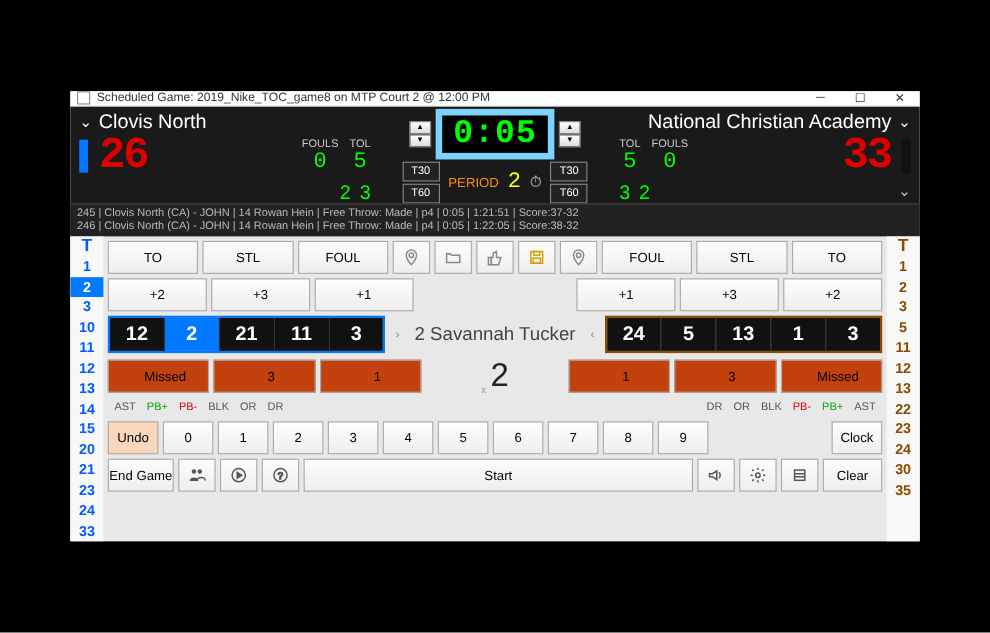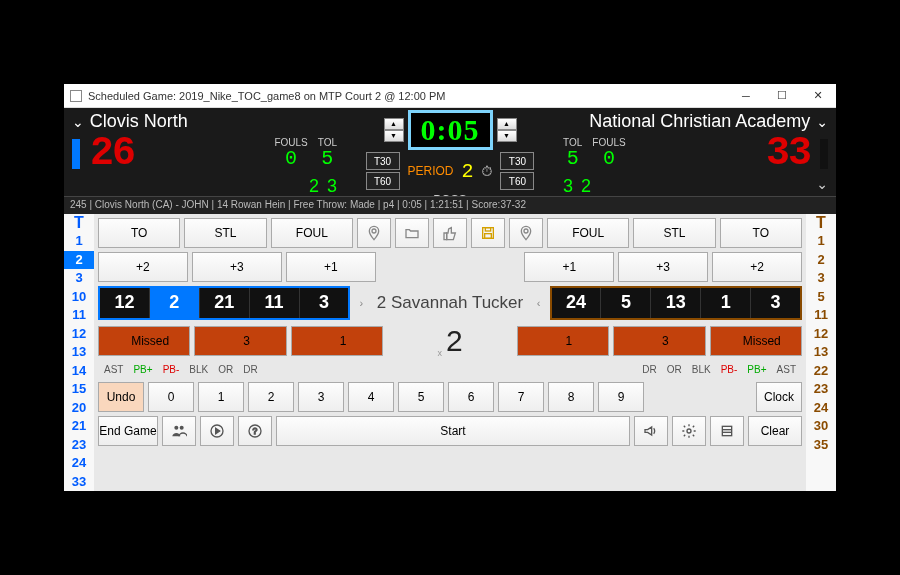--- a/index.html
+++ b/index.html
@@ -1,18 +1,18 @@
 <!DOCTYPE html>
 <html><head>
 <meta charset="utf-8">
 <style>
   * { box-sizing: border-box; margin: 0; padding: 0; font-family: "Segoe UI", Arial, sans-serif; }
   body { background: #000; display: flex; align-items: center; justify-content: center; height: 575px; width: 900px; overflow: hidden; }
   .window { width: 772px; background: #fff; box-shadow: 0 10px 30px rgba(0,0,0,0.8); display: flex; flex-direction: column; }
-  .titlebar { height: 24px; background: #fff; display: flex; align-items: center; font-size: 11px; color: #333; padding: 0 0 0 6px; border-bottom: 1px solid #ddd; }
+  .titlebar { height: 14px; background: #fff; display: flex; align-items: center; font-size: 11px; color: #333; padding: 0 0 0 6px; border-bottom: 1px solid #ddd; }
   .titlebar .icon { width: 12px; height: 12px; border: 1px solid #888; margin-right: 6px; }
   .titlebar .spacer { flex: 1; }
   .winbtn { width: 36px; height: 24px; display: flex; align-items: center; justify-content: center; font-size: 11px; color: #333; }
 
   .scoreboard { background: #1a1a1a; color: #fff; display: flex; flex-direction: column; }
   .sb-top { display: flex; align-items: stretch; height: 88px; }
   .team-block { flex: 1; display: flex; flex-direction: column; justify-content: flex-start; padding: 4px 8px 0 8px; }
   .team-name-row { display: flex; align-items: center; gap: 6px; font-size: 18px; height: 24px; white-space: nowrap; overflow: hidden; }
   .chev { font-size: 14px; }
   .team-mid { display: flex; align-items: center; gap: 10px; }
@@ -22,21 +22,21 @@
   .stat-col .lbl { color: #ccc; }
   .stat-col .val { font-size: 20px; color: #0f0; font-family: "Courier New", monospace; }
   .bonus-row { display: flex; gap: 8px; font-size: 18px; color: #0f0; font-family: "Courier New", monospace; justify-content: flex-end; height: 20px; }
   .bonus-row.left { justify-content: flex-end; }
   .bonus-row.right { justify-content: flex-start; }
 
   .center-block { width: 210px; display: flex; flex-direction: column; align-items: center; }
   .clock-row { display: flex; align-items: center; gap: 4px; margin-top: 2px; }
   .spin { display: flex; flex-direction: column; }
   .spin button { width: 20px; height: 12px; font-size: 7px; line-height: 6px; background: linear-gradient(#fff,#ddd); border: 1px solid #888; }
-  .clock { background: #000; border: 3px solid #7dd3fc; padding: 0 10px; font-size: 30px; font-weight: bold; color: #0f0; font-family: Liberation Serif, serif; letter-spacing: 1px; }
+  .clock { background: #000; border: 6px solid #7dd3fc; padding: 0 10px; font-size: 30px; font-weight: bold; color: #0f0; font-family: Liberation Mono, monospace; letter-spacing: 1px; }
   .period-row { display: flex; align-items: center; gap: 8px; font-size: 12px; color: #ff8c00; margin-top: 2px; }
   .period-row .num { color: #ff0; font-size: 20px; font-family: "Courier New", monospace; }
   .timer-icon { color: #ccc; font-size: 14px; }
   .poss-row { display: flex; align-items: center; gap: 10px; font-size: 12px; color: #ccc; margin-top: 2px; }
   .poss-row .arrow { color: #555; font-size: 14px; }
   .tbtns { display: flex; flex-direction: column; gap: 2px; }
   .tbtns button { width: 34px; height: 18px; font-size: 10px; background: #222; color: #fff; border: 1px solid #888; }
   .side-timeouts { display: flex; align-items: center; gap: 4px; }
 
   .log { background: #222; color: #bbb; font-size: 10px; padding: 2px 6px; line-height: 1.25; border-top: 1px solid #444; font-family: Arial, sans-serif; white-space: nowrap; overflow: hidden; }
@@ -180,20 +180,21 @@
           <span>3</span>
             <span>2</span>
           <span style="flex:1"></span>
           <span class="chev" style="color:#ccc">⌄</span>
         </div>
       </div>
     </div>
 
     <div class="log">
       <div>245 | Clovis North (CA) - JOHN | 14 Rowan Hein | Free Throw: Made | p4 | 0:05 | 1:21:51 | Score:37-32</div>
+      <div>246 | Clovis North (CA) - JOHN | 14 Rowan Hein | Free Throw: Made | p4 | 0:05 | 1:22:05 | Score:38-32</div>
     </div>
   </div>
 
   <div class="main">
 
     <div class="roster home" id="home-roster">
       <div class="hdr">T</div>
     <div>1</div>
         <div class="sel">2</div>
         <div>3</div>

